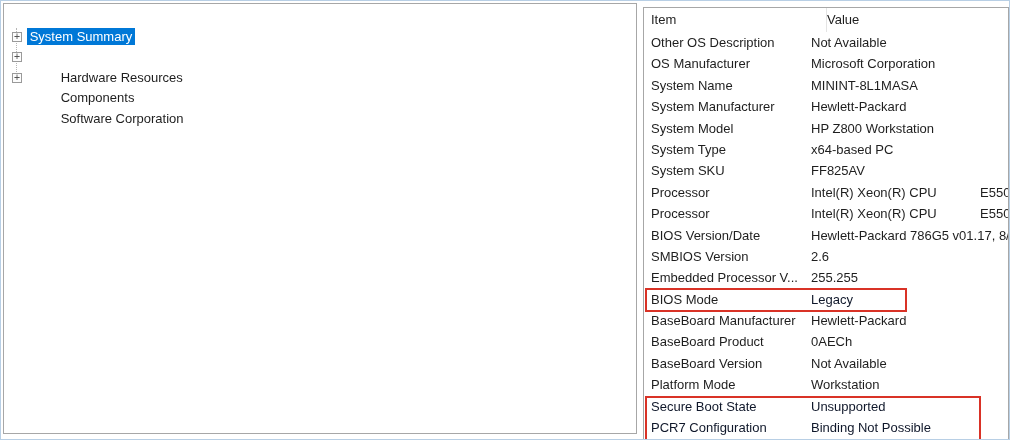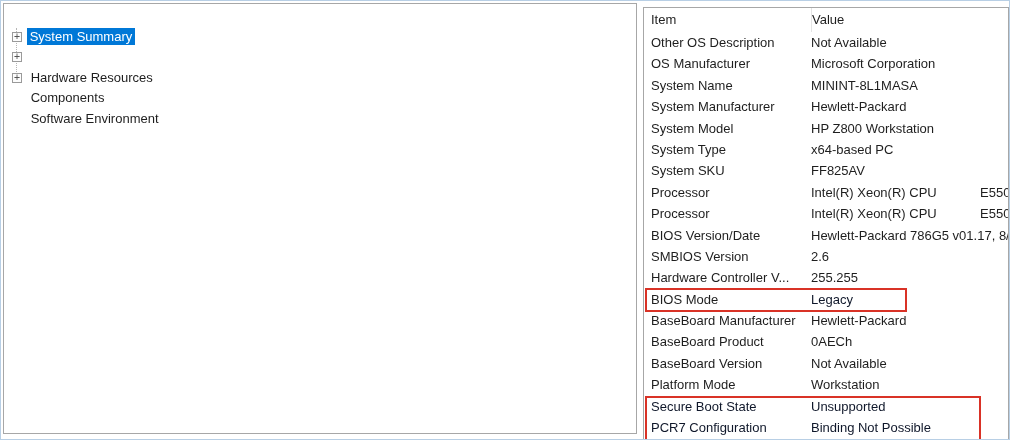--- a/index.html
+++ b/index.html
@@ -43,21 +43,21 @@
   .tree-item .label {
     display: inline-block;
     line-height: 17px;
     padding: 0 3px;
   }
   .tree-item.selected .label {
     background: #0078d7;
     color: #ffffff;
     margin-left: 1px;
   }
-  .tree-item .indent-label { margin-left: 5px; padding: 0; }
+  .tree-item .indent-label { margin-left: 35px; padding: 0; }
   .plusbox {
     position: absolute;
     left: 8px; top: 5px;
     width: 10px; height: 10px;
     border: 1px solid #9a9a9a;
     background: #fcfcfc;
     color: #555555;
     font-size: 10px;
     line-height: 8px;
     text-align: center;
@@ -93,21 +93,21 @@
     line-height: 21.4px;
   }
   .lv-header .cell-item { line-height: 24px; }
   .cell-value {
     flex: 1 1 auto;
     white-space: pre;
     overflow: hidden;
     height: 100%;
     line-height: 21.4px;
   }
-  .lv-header .cell-value { line-height: 24px; }
+  .lv-header .cell-value { line-height: 24px; margin-left: 15px; }
   .olive { color: #0f172a; }
   
   .anno-box {
     position: absolute;
     border: 2px solid #d93226;
     pointer-events: none;
   }
   .anno-bios {
     left: 1px; top: 280px;
     width: 262px; height: 24px;
@@ -134,21 +134,21 @@
       <span class="label indent-label">Hardware Resources</span>
     </div>
 
     <div class="tree-item">
       <span class="plusbox">+</span>
       <span class="label indent-label">Components</span>
     </div>
 
     <div class="tree-item">
       <span class="plusbox">+</span>
-      <span class="label indent-label">Software Environment</span>
+      <span class="label indent-label">Software Corporation</span>
     </div>
   </div>
 
   <div class="details-panel">
 
     <div class="lv-header">
       <div class="cell-item">Item</div>
       <div class="cell-value">Value</div>
     </div>
 
@@ -190,21 +190,21 @@
     </div>
     <div class="lv-row">
       <div class="cell-item">BIOS Version/Date</div>
       <div class="cell-value">Hewlett-Packard 786G5 v01.17, 8/</div>
     </div>
     <div class="lv-row">
       <div class="cell-item">SMBIOS Version</div>
       <div class="cell-value">2.6</div>
     </div>
     <div class="lv-row">
-      <div class="cell-item">Hardware Controller V...</div>
+      <div class="cell-item">Embedded Processor V...</div>
       <div class="cell-value">255.255</div>
     </div>
     <div class="lv-row">
       <div class="cell-item">BIOS Mode</div>
       <div class="cell-value olive">Legacy</div>
     </div>
     <div class="lv-row">
       <div class="cell-item">BaseBoard Manufacturer</div>
       <div class="cell-value">Hewlett-Packard</div>
     </div>

